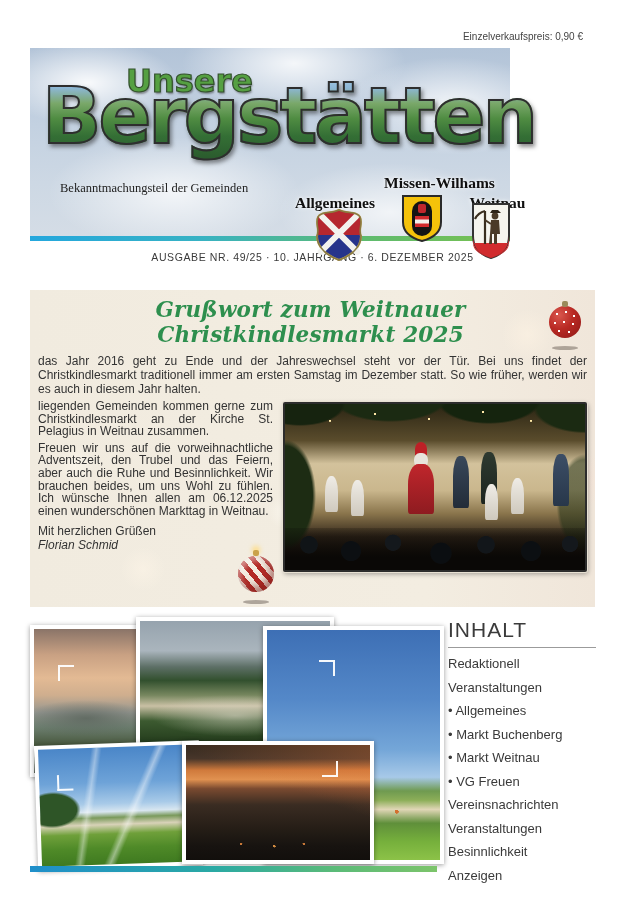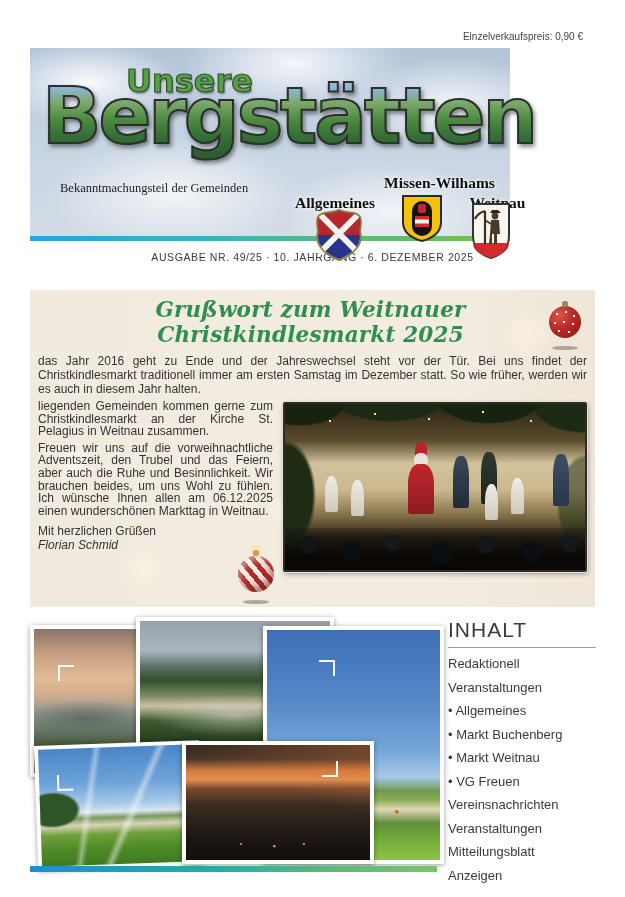--- a/index.html
+++ b/index.html
@@ -328,18 +328,18 @@
     <h2>INHALT</h2>
     <ul id="toc-list">
         <li>Redaktionell</li>
         <li>Veranstaltungen</li>
         <li class="bulleted">• Allgemeines</li>
         <li class="bulleted">• Markt Buchenberg</li>
         <li class="bulleted">• Markt Weitnau</li>
         <li class="bulleted">• VG Freuen</li>
         <li>Vereinsnachrichten</li>
         <li>Veranstaltungen</li>
-        <li>Mitteilungsblatt</li>
+        <li>Besinnlichkeit</li>
         <li>Anzeigen</li>
       </ul>
   </aside>
 
 </div>
 
 </body></html>

